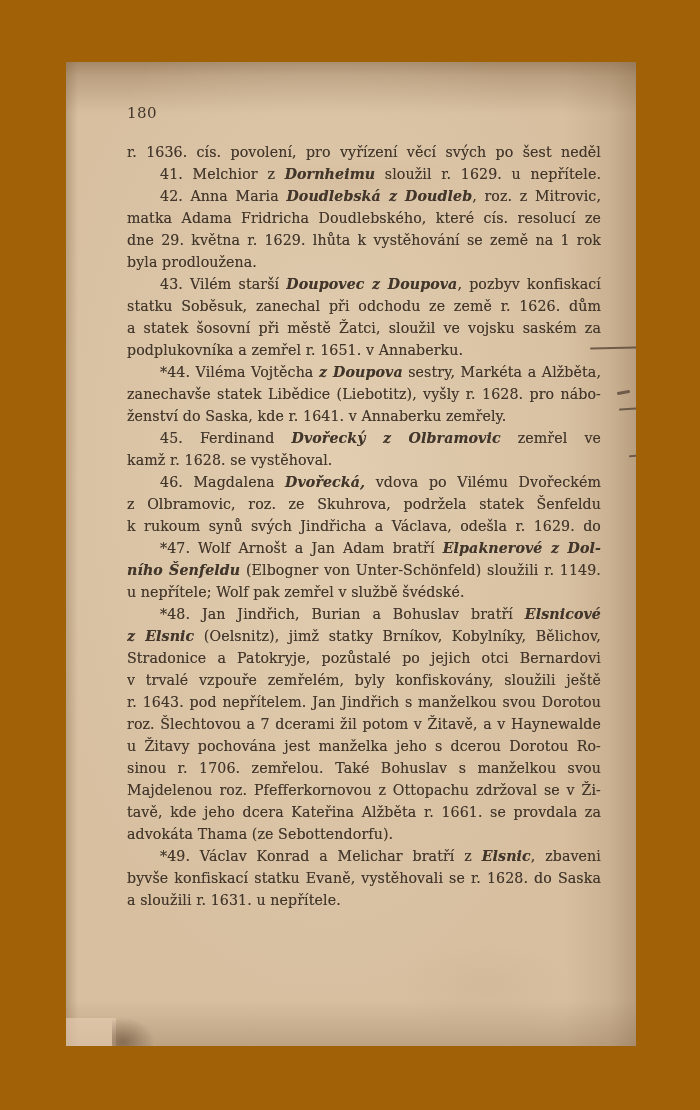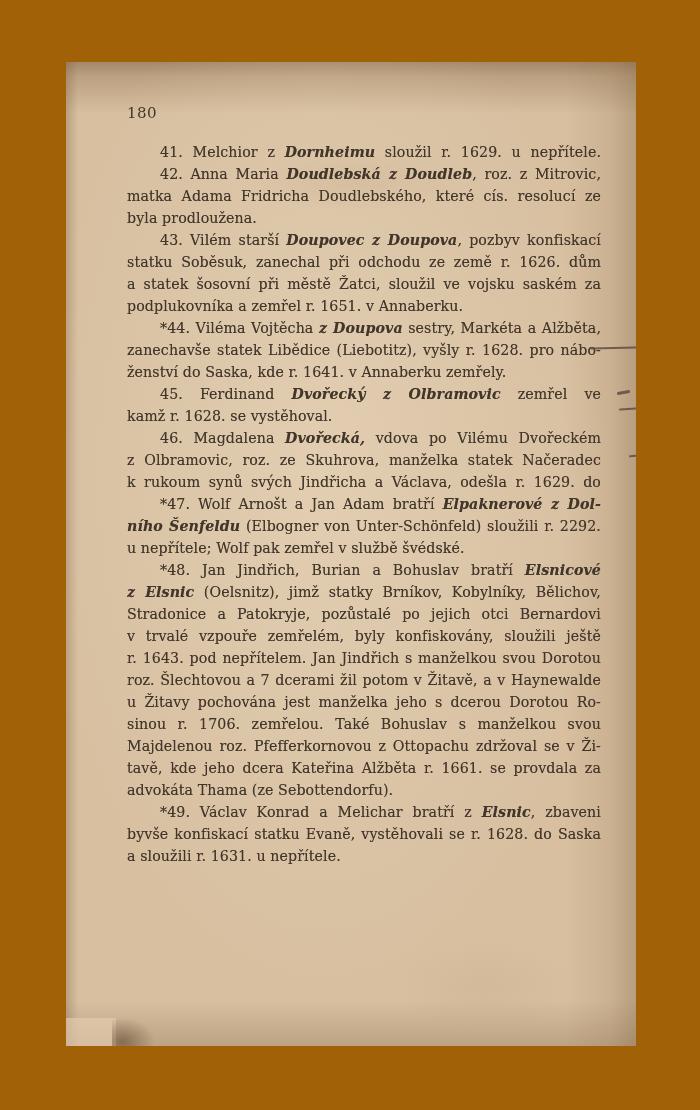--- a/index.html
+++ b/index.html
@@ -120,38 +120,40 @@
 </style>
 </head>
 <body>
 
 <div class="viewport">
   <div class="scan">
     <div class="stain-a"></div>
     <div class="stain-b"></div>
     <div class="pagenum">180</div>
     <div class="textblock">
+        <div class="line jl"><span>r. 1636. cís. povolení, pro vyřízení věcí svých po šest neděl</span></div>
         <div class="line jl ind"><span>41. Melchior z </span><span class="bi">Dornheimu</span><span> sloužil r. 1629. u nepřítele.</span></div>
         <div class="line jl ind"><span>42. Anna Maria </span><span class="bi">Doudlebská z Doudleb</span><span>, roz. z Mitrovic,</span></div>
         <div class="line jl"><span>matka Adama Fridricha Doudlebského, které cís. resolucí ze</span></div>
+        <div class="line jl"><span>dne 29. května r. 1629. lhůta k vystěhování se země na 1 rok</span></div>
         <div class="line"><span>byla prodloužena.</span></div>
         <div class="line jl ind"><span>43. Vilém starší </span><span class="bi">Doupovec z Doupova</span><span>, pozbyv konfiskací</span></div>
         <div class="line jl"><span>statku Soběsuk, zanechal při odchodu ze země r. 1626. dům</span></div>
         <div class="line jl"><span>a statek šosovní při městě Žatci, sloužil ve vojsku saském za</span></div>
         <div class="line"><span>podplukovníka a zemřel r. 1651. v Annaberku.</span></div>
         <div class="line jl ind"><span>*44. Viléma Vojtěcha </span><span class="bi">z Doupova</span><span> sestry, Markéta a Alžběta,</span></div>
         <div class="line jl"><span>zanechavše statek Libědice (Liebotitz), vyšly r. 1628. pro nábo-</span></div>
         <div class="line"><span>ženství do Saska, kde r. 1641. v Annaberku zemřely.</span></div>
         <div class="line jl ind"><span>45. Ferdinand </span><span class="bi">Dvořecký z Olbramovic</span><span> zemřel ve Vratislavi,</span></div>
         <div class="line"><span>kamž r. 1628. se vystěhoval.</span></div>
         <div class="line jl ind"><span>46. Magdalena </span><span class="bi">Dvořecká,</span><span> vdova po Vilému Dvořeckém</span></div>
-        <div class="line jl"><span>z Olbramovic, roz. ze Skuhrova, manželka statek Načeradec</span></div>
+        <div class="line jl"><span>z Olbramovic, roz. ze Skuhrova, podržela statek Šenfeldu</span></div>
         <div class="line jl"><span>k rukoum synů svých Jindřicha a Václava, odešla r. 1629. do</span></div>
         <div class="line jl ind"><span>*47. Wolf Arnošt a Jan Adam bratří </span><span class="bi">Elpaknerové z Dol-</span></div>
-        <div class="line jl"><span class="bi">ního Šenfeldu</span><span> (Elbogner von Unter-Schönfeld) sloužili r. 2292.</span></div>
+        <div class="line jl"><span class="bi">ního Šenfeldu</span><span> (Elbogner von Unter-Schönfeld) sloužili r. 1149.</span></div>
         <div class="line"><span>u nepřítele; Wolf pak zemřel v službě švédské.</span></div>
         <div class="line jl ind"><span>*48. Jan Jindřich, Burian a Bohuslav bratří </span><span class="bi">Elsnicové</span></div>
         <div class="line jl"><span class="bi">z Elsnic</span><span> (Oelsnitz), jimž statky Brníkov, Kobylníky, Bělichov,</span></div>
         <div class="line jl"><span>Stradonice a Patokryje, pozůstalé po jejich otci Bernardovi</span></div>
         <div class="line jl"><span>v trvalé vzpouře zemřelém, byly konfiskovány, sloužili ještě</span></div>
         <div class="line jl"><span>r. 1643. pod nepřítelem. Jan Jindřich s manželkou svou Dorotou</span></div>
         <div class="line jl"><span>roz. Šlechtovou a 7 dcerami žil potom v Žitavě, a v Haynewalde</span></div>
         <div class="line jl"><span>u Žitavy pochována jest manželka jeho s dcerou Dorotou Ro-</span></div>
         <div class="line jl"><span>sinou r. 1706. zemřelou. Také Bohuslav s manželkou svou</span></div>
         <div class="line jl"><span>Majdelenou roz. Pfefferkornovou z Ottopachu zdržoval se v Ži-</span></div>

